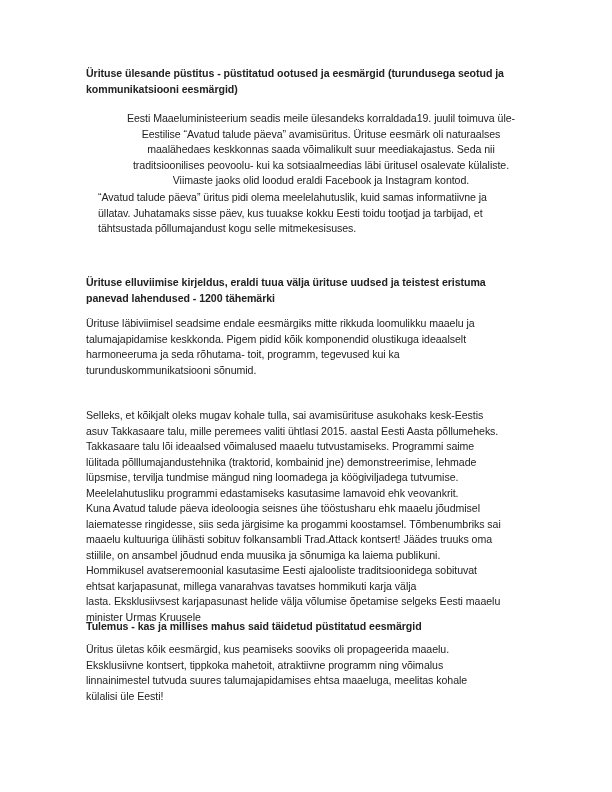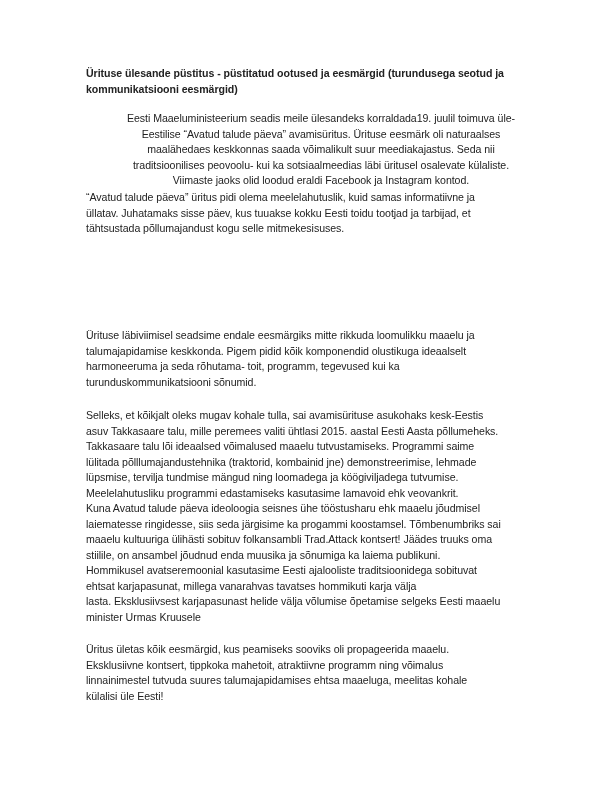--- a/index.html
+++ b/index.html
@@ -35,43 +35,46 @@
 <div class="page">
   <div class="block heading" style="top: 66px;">Ürituse ülesande püstitus - püstitatud ootused ja eesmärgid (turundusega seotud ja
 kommunikatsiooni eesmärgid)</div>
 
   <div class="block" style="top: 111px; text-align: center;">Eesti Maaeluministeerium seadis meile ülesandeks korraldada19. juulil toimuva üle-
 Eestilise “Avatud talude päeva” avamisüritus. Ürituse eesmärk oli naturaalses
 maalähedaes keskkonnas saada võimalikult suur meediakajastus. Seda nii
 traditsioonilises peovoolu- kui ka sotsiaalmeedias läbi üritusel osalevate külaliste.
 Viimaste jaoks olid loodud eraldi Facebook ja Instagram kontod.</div>
 
-  <div class="block" style="top: 190px;">“Avatud talude päeva” üritus pidi olema meelelahutuslik, kuid samas informatiivne ja
+  <div class="block" style="top: 190px; margin-left: 12px;">“Avatud talude päeva” üritus pidi olema meelelahutuslik, kuid samas informatiivne ja
 üllatav. Juhatamaks sisse päev, kus tuuakse kokku Eesti toidu tootjad ja tarbijad, et
 tähtsustada põllumajandust kogu selle mitmekesisuses.</div>
 
+  <div class="block heading" style="top: 275px;">Ürituse elluviimise kirjeldus, eraldi tuua välja ürituse uudsed ja teistest eristuma
+panevad lahendused - 1200 tähemärki</div>
 
-  <div class="block" style="top: 316px; margin-top: 12px;">Ürituse läbiviimisel seadsime endale eesmärgiks mitte rikkuda loomulikku maaelu ja
+  <div class="block" style="top: 316px;">Ürituse läbiviimisel seadsime endale eesmärgiks mitte rikkuda loomulikku maaelu ja
 talumajapidamise keskkonda. Pigem pidid kõik komponendid olustikuga ideaalselt
 harmoneeruma ja seda rõhutama- toit, programm, tegevused kui ka
 turunduskommunikatsiooni sõnumid.</div>
 
   <div class="block" style="top: 408px;">Selleks, et kõikjalt oleks mugav kohale tulla, sai avamisürituse asukohaks kesk-Eestis
 asuv Takkasaare talu, mille peremees valiti ühtlasi 2015. aastal Eesti Aasta põllumeheks.
 Takkasaare talu lõi ideaalsed võimalused maaelu tutvustamiseks. Programmi saime
 lülitada põlllumajandustehnika (traktorid, kombainid jne) demonstreerimise, lehmade
 lüpsmise, tervilja tundmise mängud ning loomadega ja köögiviljadega tutvumise.
 Meelelahutusliku programmi edastamiseks kasutasime lamavoid ehk veovankrit.
 Kuna Avatud talude päeva ideoloogia seisnes ühe tööstusharu ehk maaelu jõudmisel
 laiematesse ringidesse, siis seda järgisime ka progammi koostamsel. Tõmbenumbriks sai
 maaelu kultuuriga ülihästi sobituv folkansambli Trad.Attack kontsert! Jäädes truuks oma
 stiilile, on ansambel jõudnud enda muusika ja sõnumiga ka laiema publikuni.
 Hommikusel avatseremoonial kasutasime Eesti ajalooliste traditsioonidega sobituvat
 ehtsat karjapasunat, millega vanarahvas tavatses hommikuti karja välja
 lasta. Eksklusiivsest karjapasunast helide välja võlumise õpetamise selgeks Eesti maaelu
 minister Urmas Kruusele</div>
 
+  <div class="block heading" style="top: 619px;">Tulemus - kas ja millises mahus said täidetud püstitatud eesmärgid</div>
 
   <div class="block" style="top: 642px;">Üritus ületas kõik eesmärgid, kus peamiseks sooviks oli propageerida maaelu.
 Eksklusiivne kontsert, tippkoka mahetoit, atraktiivne programm ning võimalus
 linnainimestel tutvuda suures talumajapidamises ehtsa maaeluga, meelitas kohale
 külalisi üle Eesti!</div>
 </div>
 
 </body></html>

